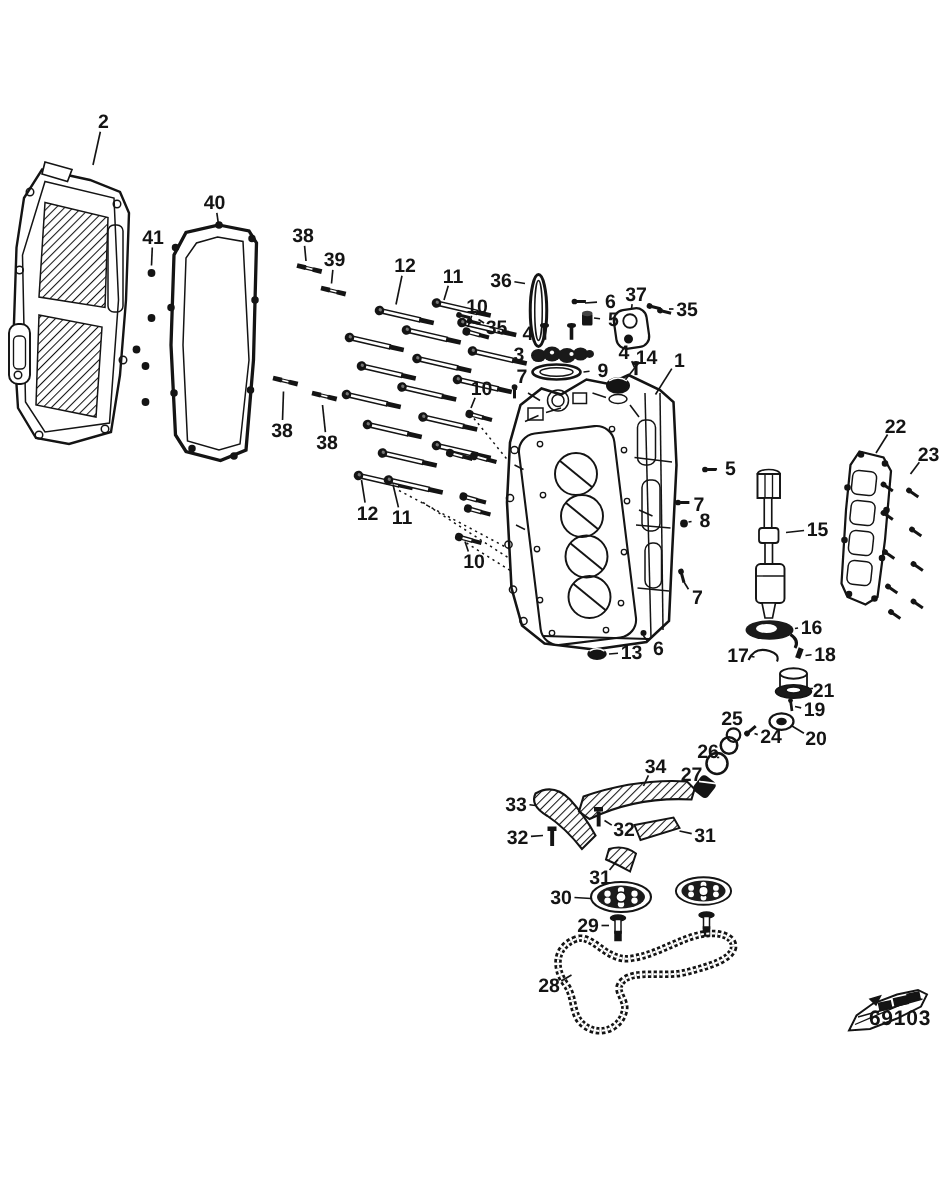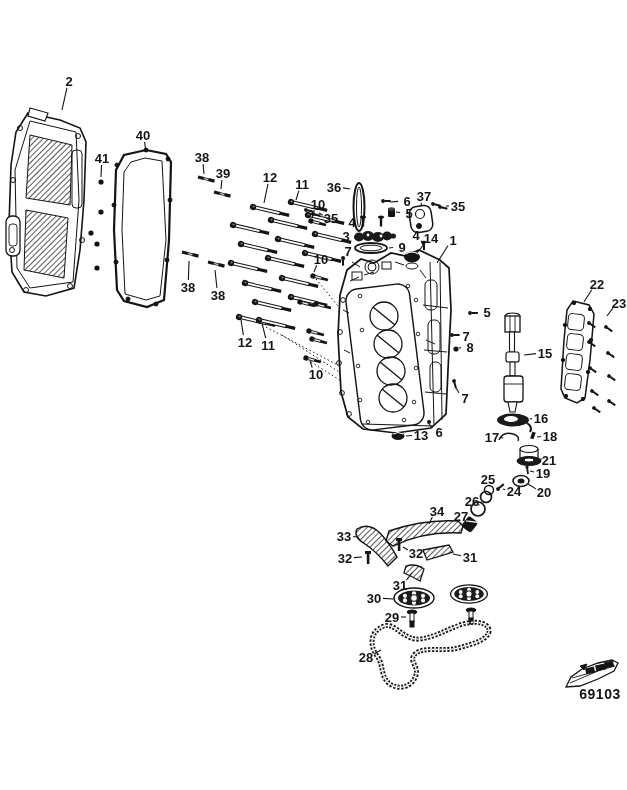--- a/index.html
+++ b/index.html
@@ -1,20 +1,20 @@
 <!DOCTYPE html>
 <html><head>
 <meta charset="utf-8">
 <style>
   html,body{margin:0;padding:0;background:#fff;}
   body{width:627px;height:790px;font-family:"Liberation Sans",sans-serif;}
   .canvas{position:relative;width:627px;height:790px;background:#fff;overflow:hidden;}
   .canvas svg{position:absolute;left:0;top:0;}
   .callout-text{font-family:"Liberation Sans",sans-serif;font-size:13px;font-weight:bold;fill:#141414;}
-  .drawing-number{position:absolute;left:573px;top:686px;width:54px;text-align:center;
+  .drawing-number{position:absolute;left:573px;top:670px;width:54px;text-align:center;
     font-size:14px;font-weight:600;color:#141414;letter-spacing:.5px;}
 </style>
 </head>
 <body>
 
 <div class="canvas">
 <svg id="diagram" width="627" height="790" viewBox="0 0 627 790">
   <defs>
     <pattern id="hatch" width="4" height="4" patternUnits="userSpaceOnUse" patternTransform="rotate(45)">
       <line x1="0" y1="0" x2="0" y2="4" stroke="#141414" stroke-width="1.4"></line>

